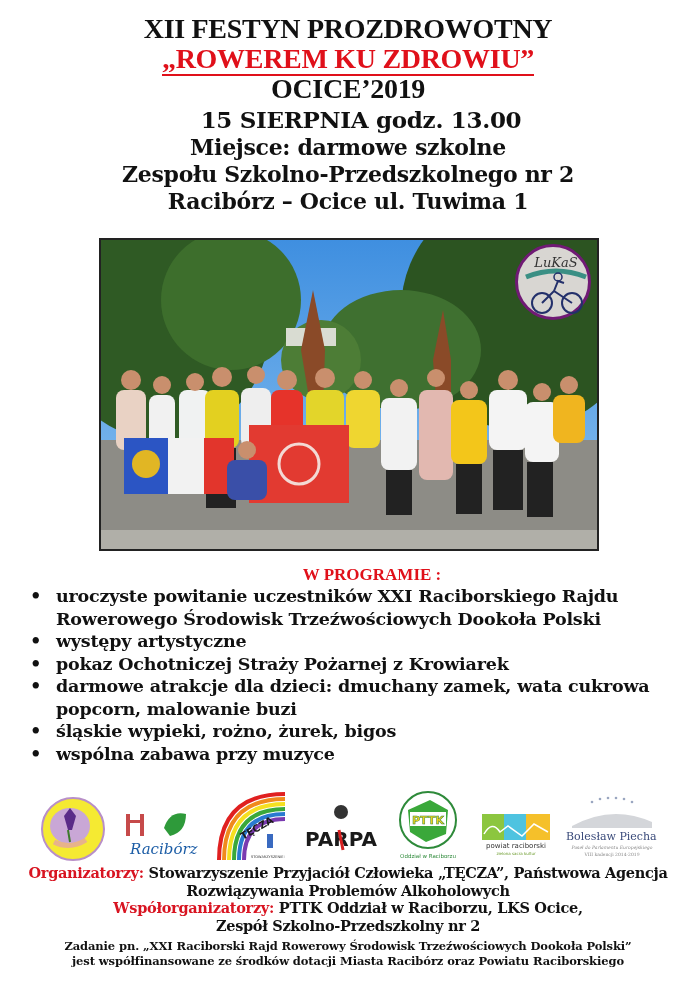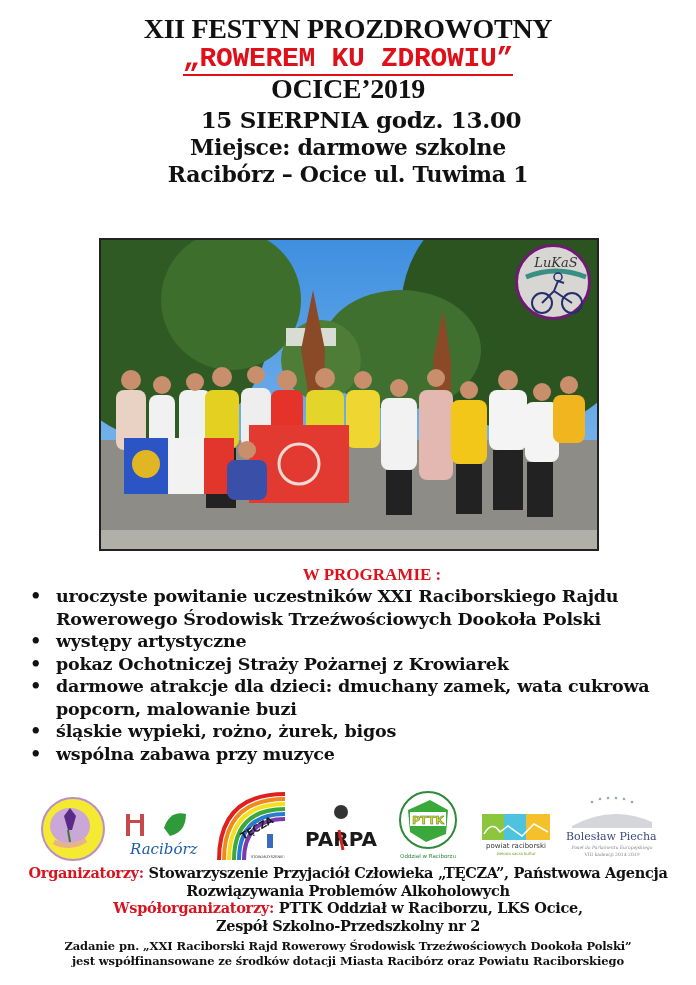--- a/index.html
+++ b/index.html
@@ -1,21 +1,21 @@
 <!DOCTYPE html>
 <html><head>
 <meta charset="utf-8">
 <style>
   * { box-sizing: border-box; margin: 0; padding: 0; }
   html, body { width: 696px; height: 985px; background: #ffffff; overflow: hidden; }
   body { font-family: "DejaVu Serif", "Liberation Serif", serif; color: #111; position: relative; }
   .header { position: absolute; left: 0; top: 14px; width: 696px; text-align: center; font-weight: bold; }
   .header .l { display: block; white-space: nowrap; letter-spacing: -0.3px; }
   .h1 { font-family: "Liberation Serif", serif; font-size: 28px; line-height: 30px; }
-  .h2 { font-family: Liberation Mono, monospace; font-size: 28px; line-height: 30px; color: #e0101a; }
+  .h2 { font-family: Liberation Serif, serif; font-size: 28px; line-height: 30px; color: #e0101a; }
   .h2 span { border-bottom: 2px solid #e0101a; padding-bottom: 0; }
   .h3 { font-family: "Liberation Serif", serif; font-size: 28px; line-height: 30px; }
   .h4 { font-size: 23px; line-height: 28px; margin-top: 2px; padding-left: 26px; }
   .h5 { font-size: 22px; line-height: 27px; }
 
   .photo { position: absolute; left: 99px; top: 238px; width: 500px; height: 313px; border: 2px solid #222; overflow: hidden;
            background: #7a7a74; }
   .photo svg { display: block; }
   .lukas { position: absolute; right: 6px; top: 4px; width: 76px; height: 76px; border-radius: 50%; background: #d8d6d2;
            border: 3px solid #701a75; }
@@ -35,20 +35,21 @@
 </style>
 </head>
 <body>
 
 <div class="header">
   <span class="l h1">XII FESTYN PROZDROWOTNY</span>
   <span class="l h2"><span>„ROWEREM KU ZDROWIU”</span></span>
   <span class="l h3">OCICE’2019</span>
   <span class="l h4">15 SIERPNIA godz. 13.00</span>
   <span class="l h5">Miejsce: darmowe szkolne</span>
+  <span class="l h5">Zespołu Szkolno-Przedszkolnego nr 2</span>
   <span class="l h5">Racibórz – Ocice  ul. Tuwima 1</span>
 </div>
 
 <div class="photo">
   <svg width="496" height="309" viewBox="0 0 496 309">
     <defs>
       <linearGradient id="sky" x1="0" y1="0" x2="0" y2="1">
         <stop offset="0" stop-color="#3f8fe0"></stop>
         <stop offset="1" stop-color="#8cc2f0"></stop>
       </linearGradient>

